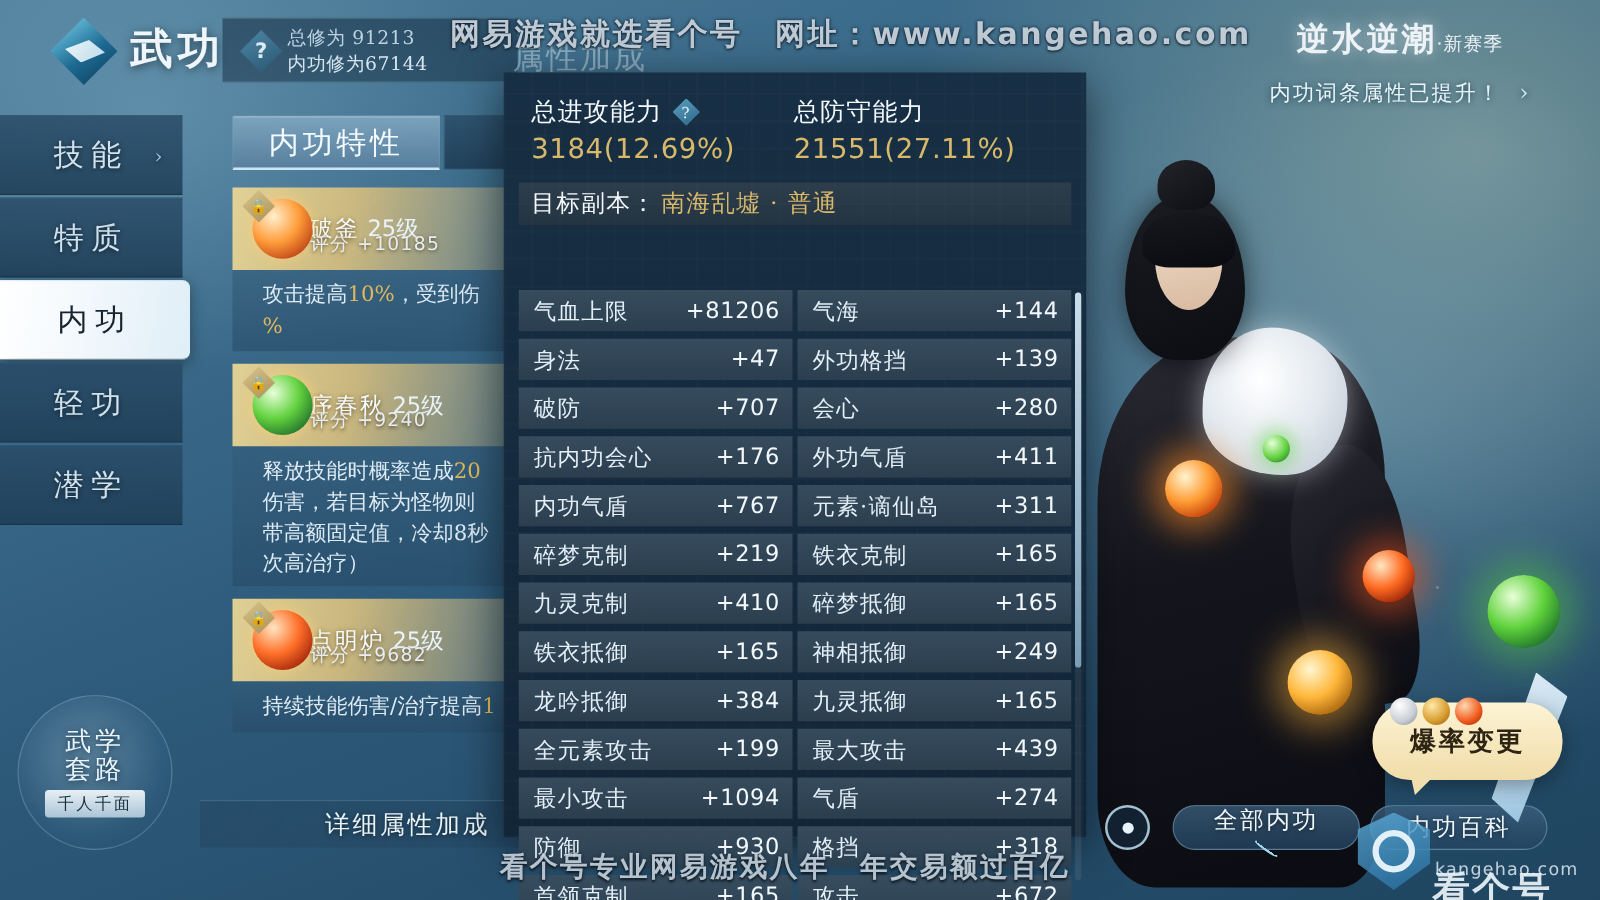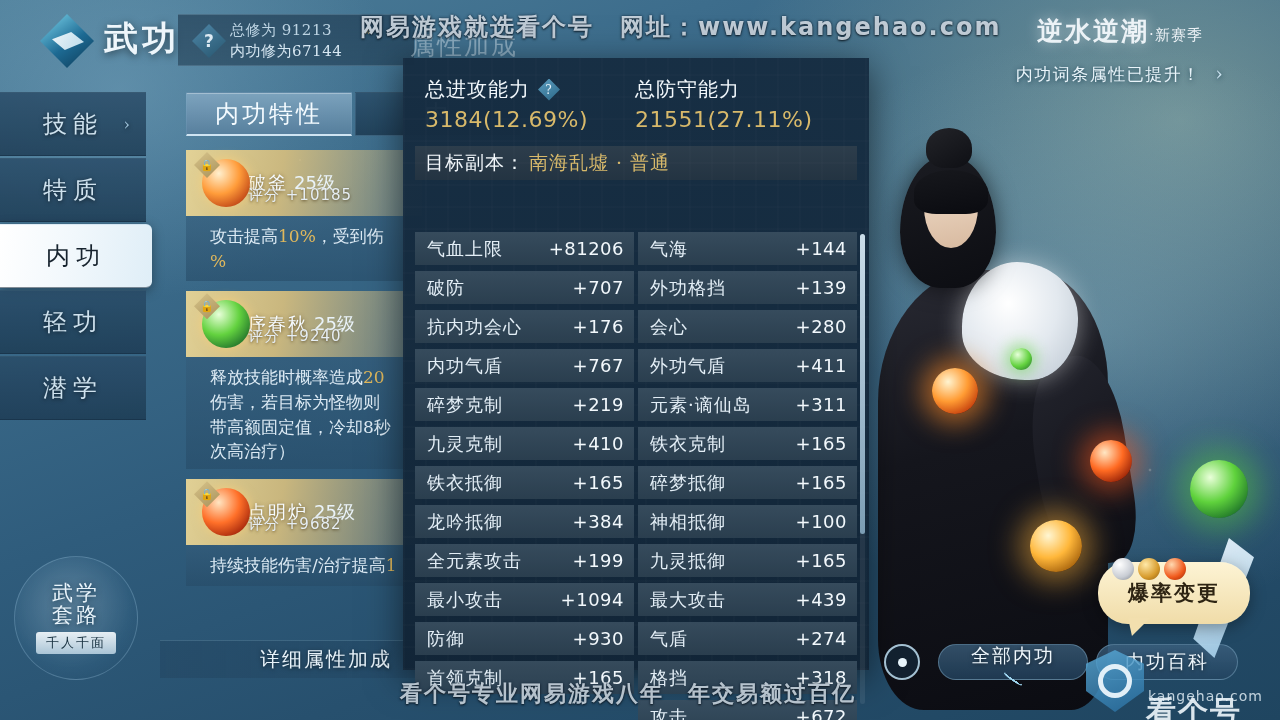--- a/index.html
+++ b/index.html
@@ -548,20 +548,24 @@
     <span id="target-value">南海乱墟 · 普通</span>
   </div>
 
   <div id="stats-grid">
     <div class="stat-col" id="stat-col-left">
         <div class="stat-row">
           <span class="sname">气血上限</span>
           <span class="sval">+81206</span>
         </div>
         <div class="stat-row">
+          <span class="sname">身法</span>
+          <span class="sval">+47</span>
+        </div>
+        <div class="stat-row">
           <span class="sname">破防</span>
           <span class="sval">+707</span>
         </div>
         <div class="stat-row">
           <span class="sname">抗内功会心</span>
           <span class="sval">+176</span>
         </div>
         <div class="stat-row">
           <span class="sname">内功气盾</span>
           <span class="sval">+767</span>
@@ -623,21 +627,21 @@
         <div class="stat-row">
           <span class="sname">铁衣克制</span>
           <span class="sval">+165</span>
         </div>
         <div class="stat-row">
           <span class="sname">碎梦抵御</span>
           <span class="sval">+165</span>
         </div>
         <div class="stat-row">
           <span class="sname">神相抵御</span>
-          <span class="sval">+100</span>
+          <span class="sval">+249</span>
         </div>
         <div class="stat-row">
           <span class="sname">九灵抵御</span>
           <span class="sval">+165</span>
         </div>
         <div class="stat-row">
           <span class="sname">最大攻击</span>
           <span class="sval">+439</span>
         </div>
         <div class="stat-row">

